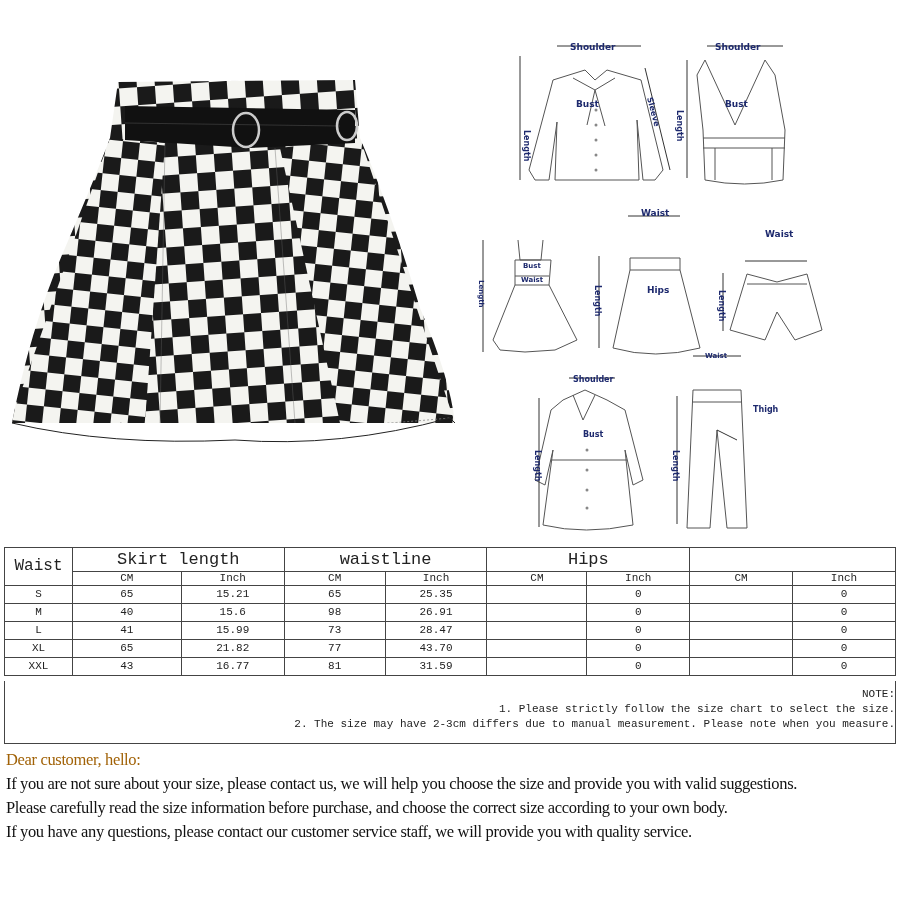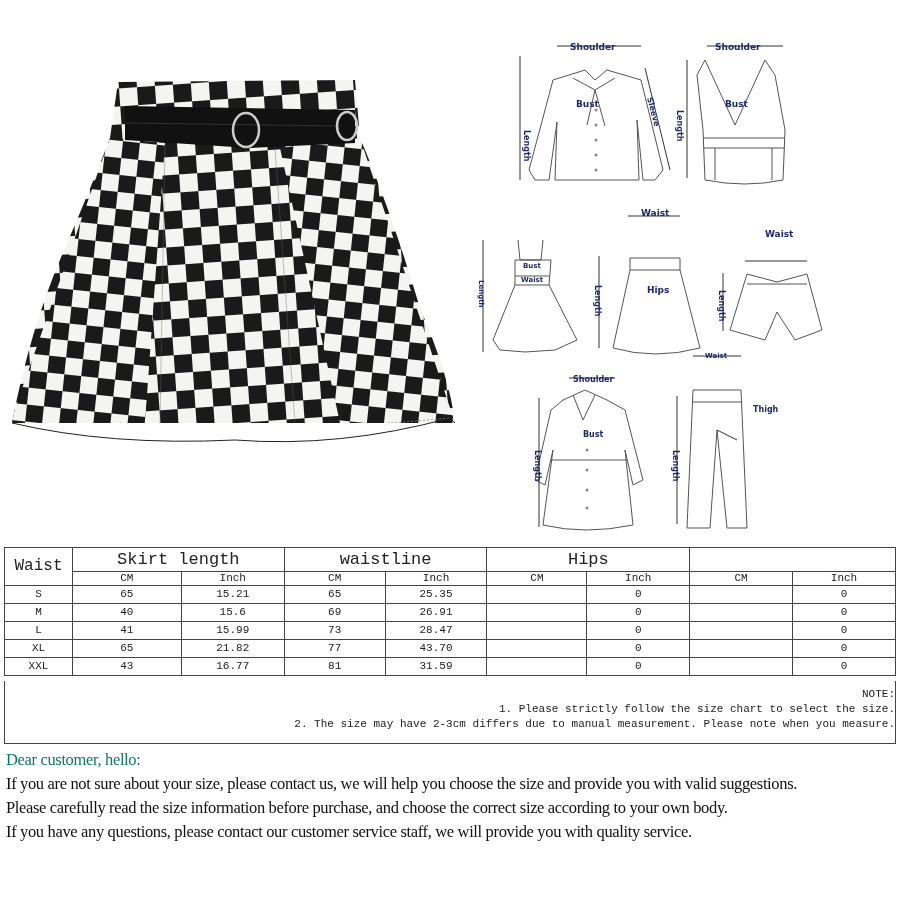--- a/index.html
+++ b/index.html
@@ -7,21 +7,21 @@
   .photo{position:absolute;left:10px;top:78px;width:445px;height:380px;}
   .diagrams{position:absolute;left:465px;top:30px;width:430px;height:505px;}
   .dlabel{font-family:"DejaVu Sans",sans-serif;font-weight:bold;fill:#1e2a6e;}
   .chart{position:absolute;left:4px;top:547px;width:892px;border-collapse:collapse;font-family:"Liberation Mono",monospace;color:#222;}
   .chart td{border:1px solid #444;text-align:center;padding:0;font-size:11px;height:17px;line-height:17px;}
   .chart td.big{font-size:17px;height:23px;line-height:23px;}
   .chart td.sub{height:13px;line-height:13px;font-size:11px;}
   .note{position:absolute;left:4px;top:681px;width:890px;height:62px;border:1px solid #444;border-top:none;text-align:right;font-family:"Liberation Mono",monospace;font-size:11px;color:#222;line-height:15px;}
   .note .t{padding-top:6px;}
   .msg{position:absolute;left:6px;top:748px;width:894px;font-family:"Liberation Serif",serif;font-size:16.5px;line-height:24px;color:#111;letter-spacing:-0.35px;}
-  .msg .red{color:#0f766e;}
+  .msg .red{color:#a16207;}
 </style>
 </head>
 <body>
 
 <div class="photo">
   <svg width="445" height="380" viewBox="0 0 445 380">
     <defs>
       <pattern id="check" width="36" height="36" patternUnits="userSpaceOnUse" patternTransform="rotate(-4)">
         <rect width="36" height="36" fill="#f4f4f0"></rect>
         <rect width="18" height="18" fill="#1a1a1a"></rect>
@@ -169,21 +169,21 @@
     <td>25.35</td>
     <td></td>
     <td>0</td>
     <td></td>
     <td>0</td>
   </tr>
   <tr>
     <td>M</td>
     <td>40</td>
     <td>15.6</td>
-    <td>69</td>
+    <td>98</td>
     <td>26.91</td>
     <td></td>
     <td>0</td>
     <td></td>
     <td>0</td>
   </tr>
   <tr>
     <td>L</td>
     <td>41</td>
     <td>15.99</td>

